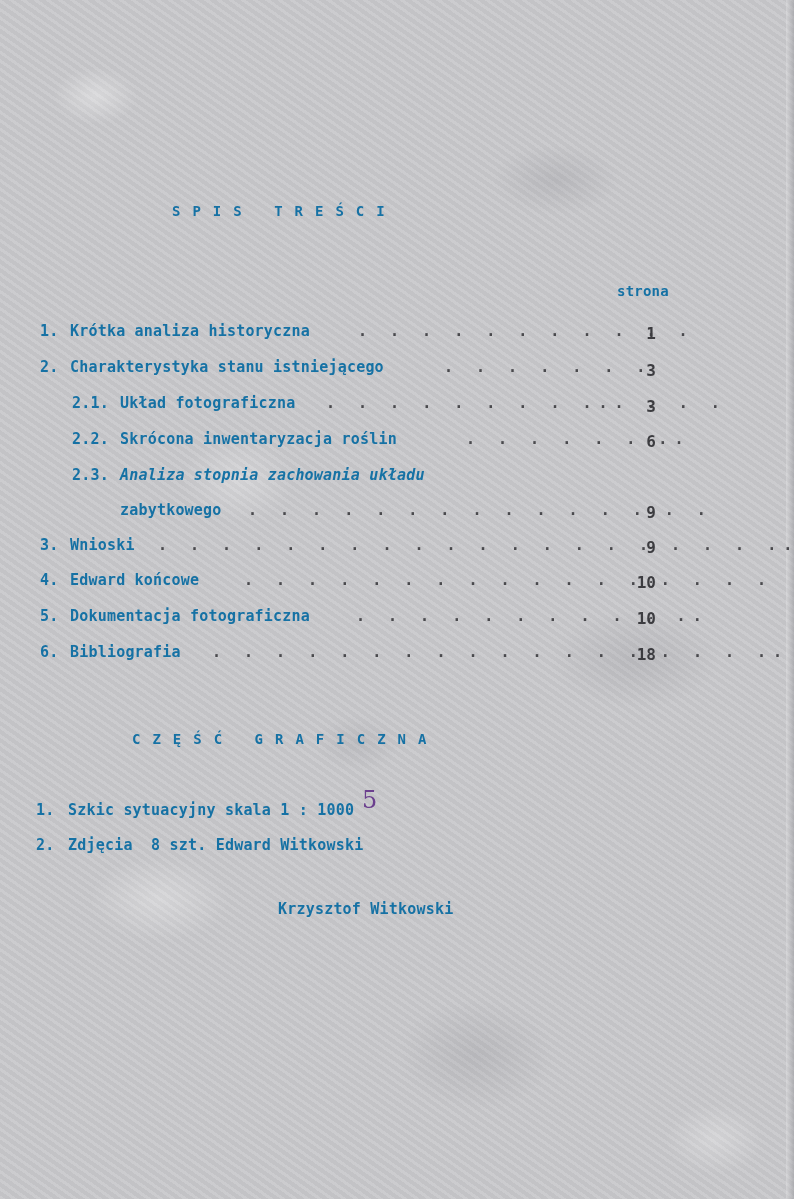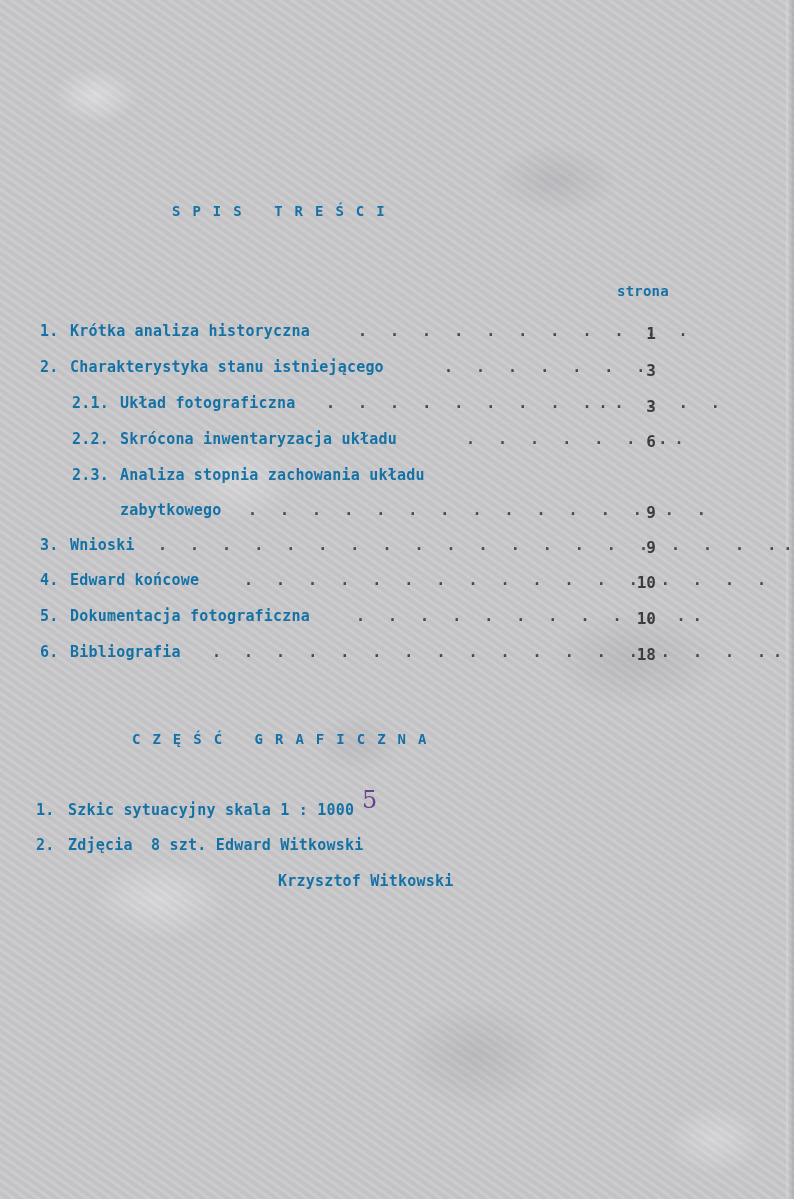--- a/index.html
+++ b/index.html
@@ -59,28 +59,28 @@
 
   <div>
     <span class="typed" style="left:72px; top:394px;">2.1.</span>
     <span class="typed" style="left:120px; top:394px;">Układ fotograficzna</span>
     <span class="dots" style="left:326px; top:394px;">. . . . . . . . ... . . .</span>
     <span class="page" style="left:616px; top:397px;">3</span>
   </div>
 
   <div>
     <span class="typed" style="left:72px; top:430px;text-align:right;">2.2.</span>
-    <span class="typed" style="left:120px; top:430px;">Skrócona inwentaryzacja układu</span>
+    <span class="typed" style="left:120px; top:430px;">Skrócona inwentaryzacja roślin</span>
     <span class="dots" style="left:466px; top:430px;">. . . . . . ..</span>
     <span class="page" style="left:616px; top:432px;">6</span>
   </div>
 
   <div>
     <span class="typed" style="left:72px; top:466px;">2.3.</span>
-    <span class="typed" style="left:120px; top:466px;">Analiza stopnia zachowania układu</span>
+    <span class="typed" style="left:120px; top:466px;font-style:italic;">Analiza stopnia zachowania układu</span>
     <span class="typed" style="left:120px; top:501px;">zabytkowego</span>
     <span class="dots" style="left:248px; top:501px;">. . . . . . . . . . . . . . .</span>
     <span class="page" style="left:616px; top:503px;">9</span>
   </div>
 
   <div>
     <span class="typed" style="left:40px; top:536px;">3.</span>
     <span class="typed" style="left:70px; top:536px;">Wnioski</span>
     <span class="dots" style="left:158px; top:536px;">. . . . . . . . . . . . . . . . . . . ..</span>
     <span class="page" style="left:616px; top:538px;">9</span>
@@ -112,15 +112,15 @@
 
 <div>
   <div>
     <span class="typed" style="left:36px; top:801px;">1.</span>
     <span class="typed" style="left:68px; top:801px;">Szkic sytuacyjny skala 1 : 1000</span>
     <span class="handwritten" style="left:362px; top:786px;">5</span>
   </div>
   <div>
     <span class="typed" style="left:36px; top:836px;">2.</span>
     <span class="typed" style="left:68px; top:836px;">Zdjęcia  8 szt. Edward Witkowski</span>
-    <span class="typed" style="left:238px; top:872px;padding-left:40px;">Krzysztof Witkowski</span>
+    <span class="typed" style="left:238px; top:900px;padding-left:40px;">Krzysztof Witkowski</span>
   </div>
 </div>
 
 </body></html>

